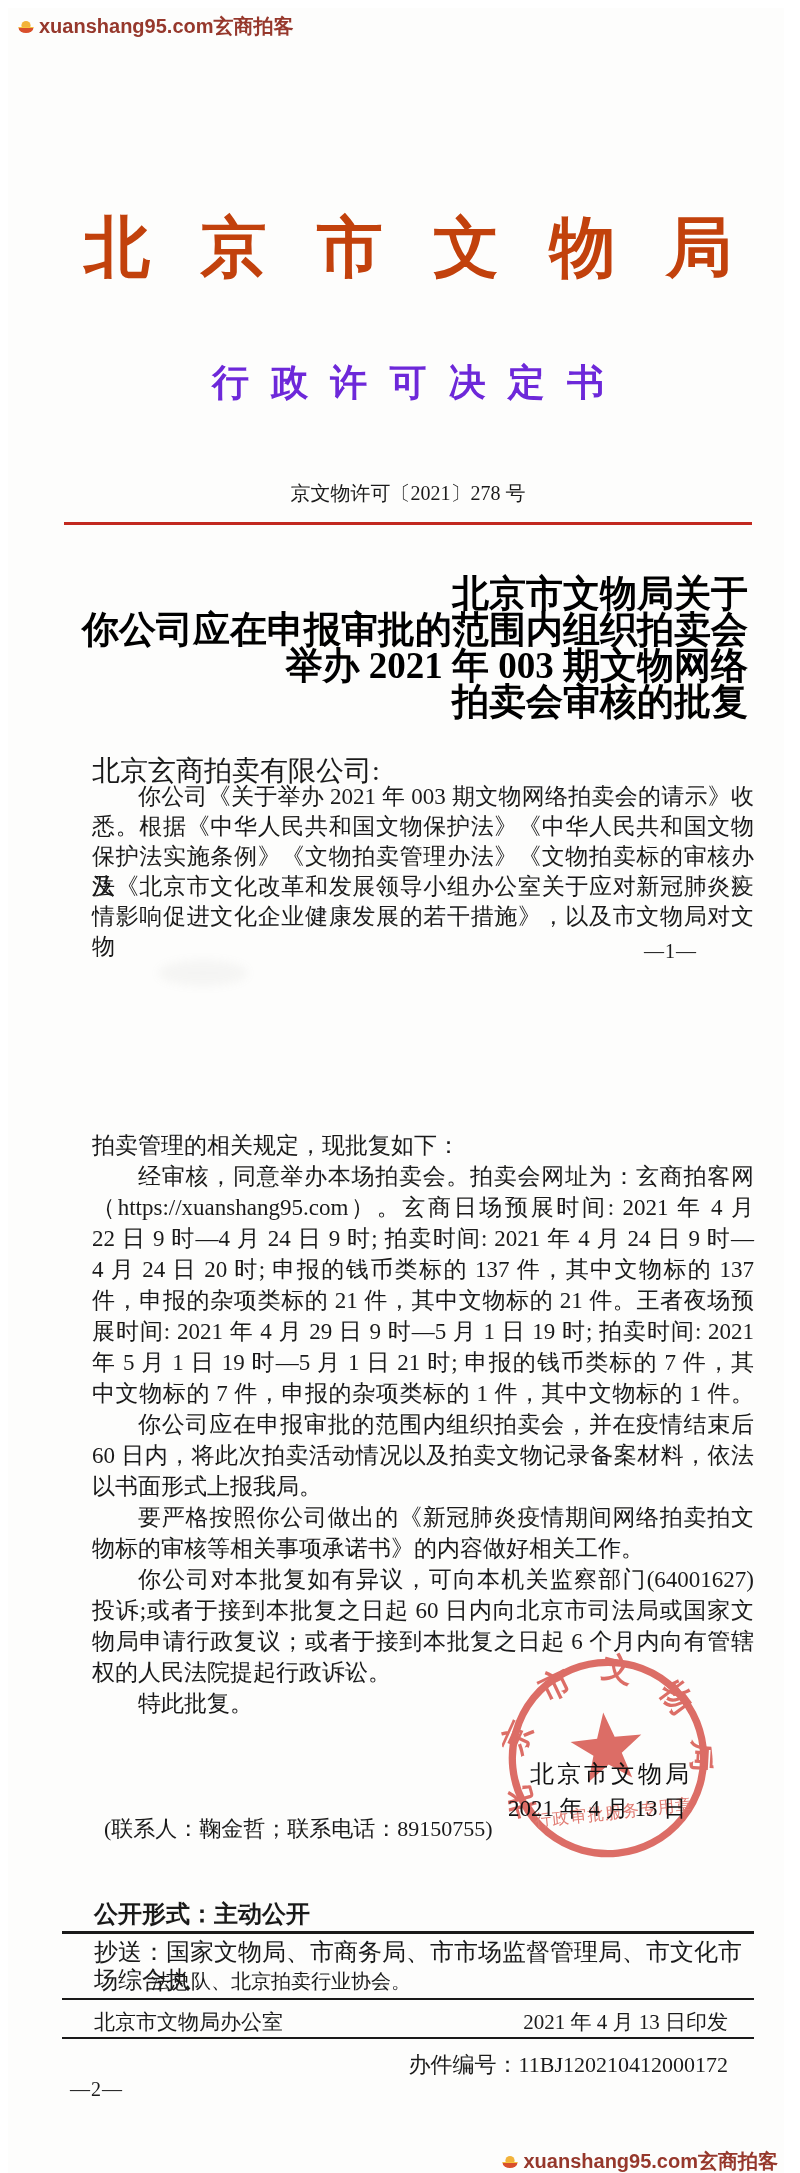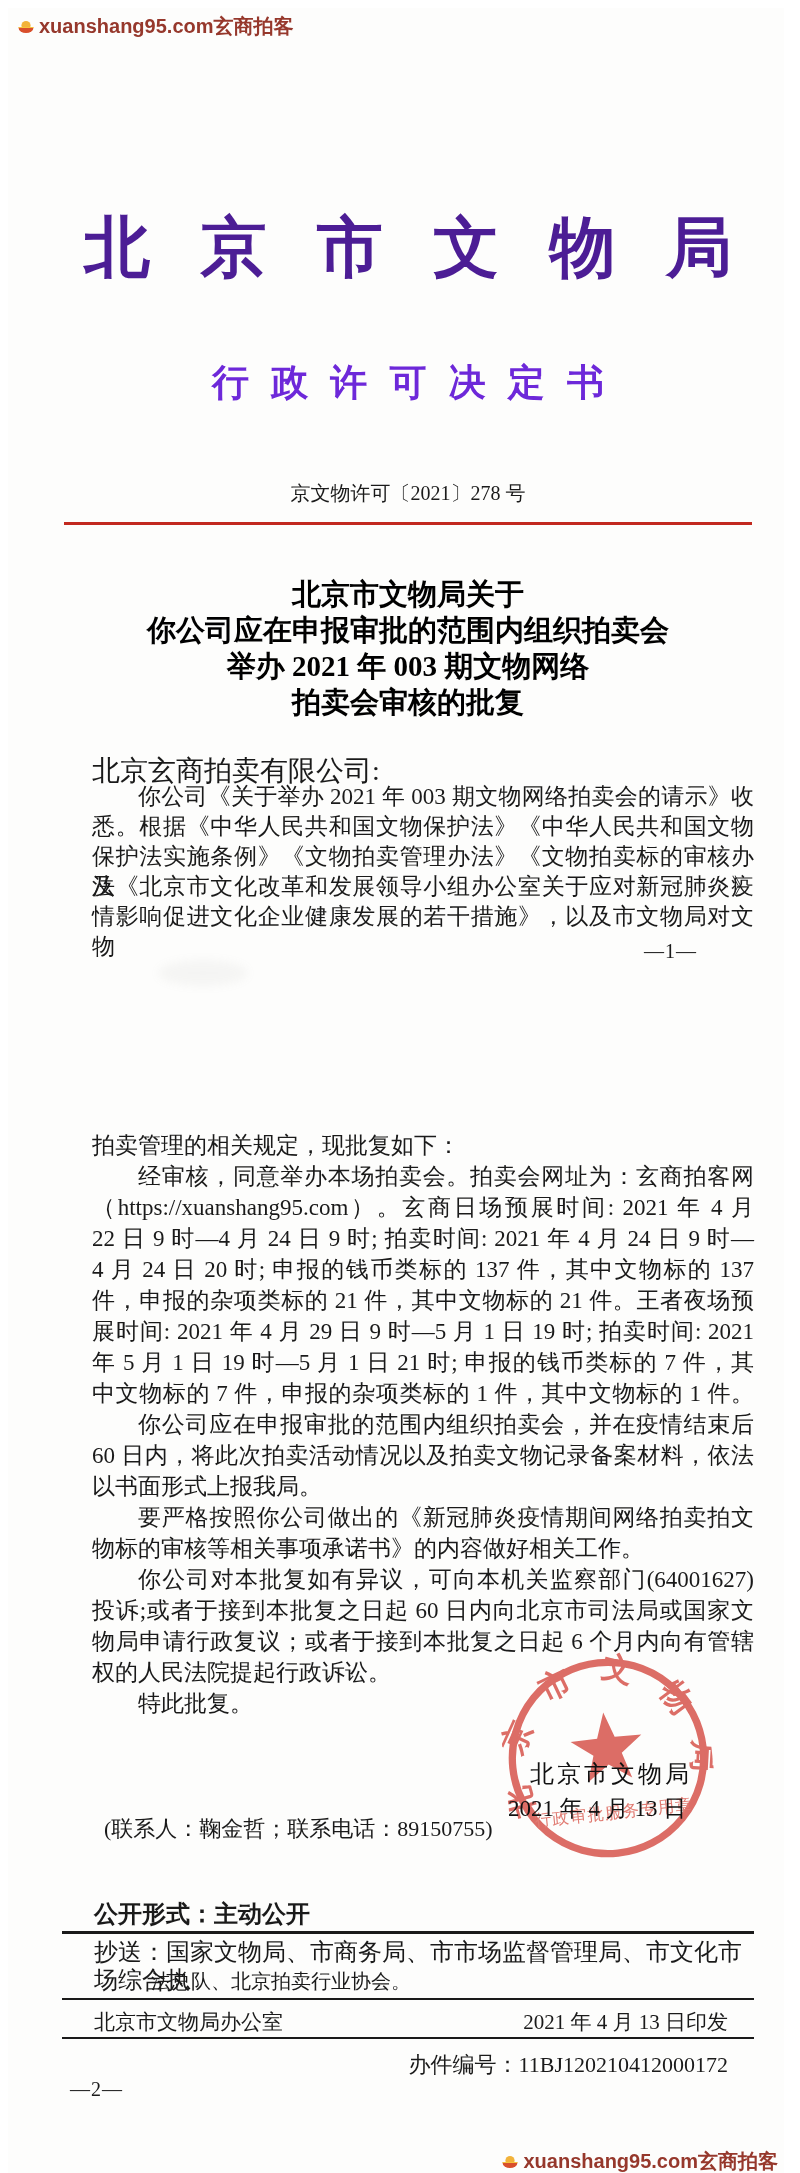--- a/index.html
+++ b/index.html
@@ -10,29 +10,29 @@
     color:#1a1a1a;
   }
   .abs{position:absolute;}
   
   .wm{display:flex;align-items:center;gap:3px;
       font-family:"Liberation Sans","DejaVu Sans",sans-serif;
       font-weight:bold;font-size:20px;color:#96382c;white-space:nowrap;}
   .wm svg{display:block;}
   
   .agency{left:76px;top:200px;width:648px;height:80px;line-height:80px;
-      font-size:66px;font-weight:bold;color:#4c1d95;
+      font-size:66px;font-weight:bold;color:#c2410c;
       text-align:justify;text-align-last:justify;white-space:nowrap;}
   .doctype{left:204px;top:352px;width:392px;height:46px;line-height:46px;
       font-size:37px;font-weight:bold;color:#6d28d9;
       text-align:justify;text-align-last:justify;white-space:nowrap;}
   .docno{left:0;top:472px;width:800px;text-align:center;font-size:20px;}
   .redrule{left:56px;top:514px;width:688px;height:3px;background:#c2291f;}
-  .heading{left:60px;top:568px;width:680px;text-align:center;
-      font-size:29px;font-weight:bold;line-height:36px;color:#000;}
+  .heading{left:60px;top:568px;width:680px;text-align:right;
+      font-size:37px;font-weight:bold;line-height:36px;color:#000;}
   
   .bodyblock{width:662px;}
   .line{height:30px;line-height:30px;font-size:23px;white-space:nowrap;}
   .p2 .line{height:31px;line-height:31px;}
   .jl{white-space:normal;text-align:justify;text-align-last:justify;}
   .ind{text-indent:46px;}
   .salut{left:84px;top:744px;font-size:28px;}
   .pageno{font-size:20px;letter-spacing:1px;}
   
   .seal{left:496px;top:1646px;width:208px;height:208px;opacity:.88;

